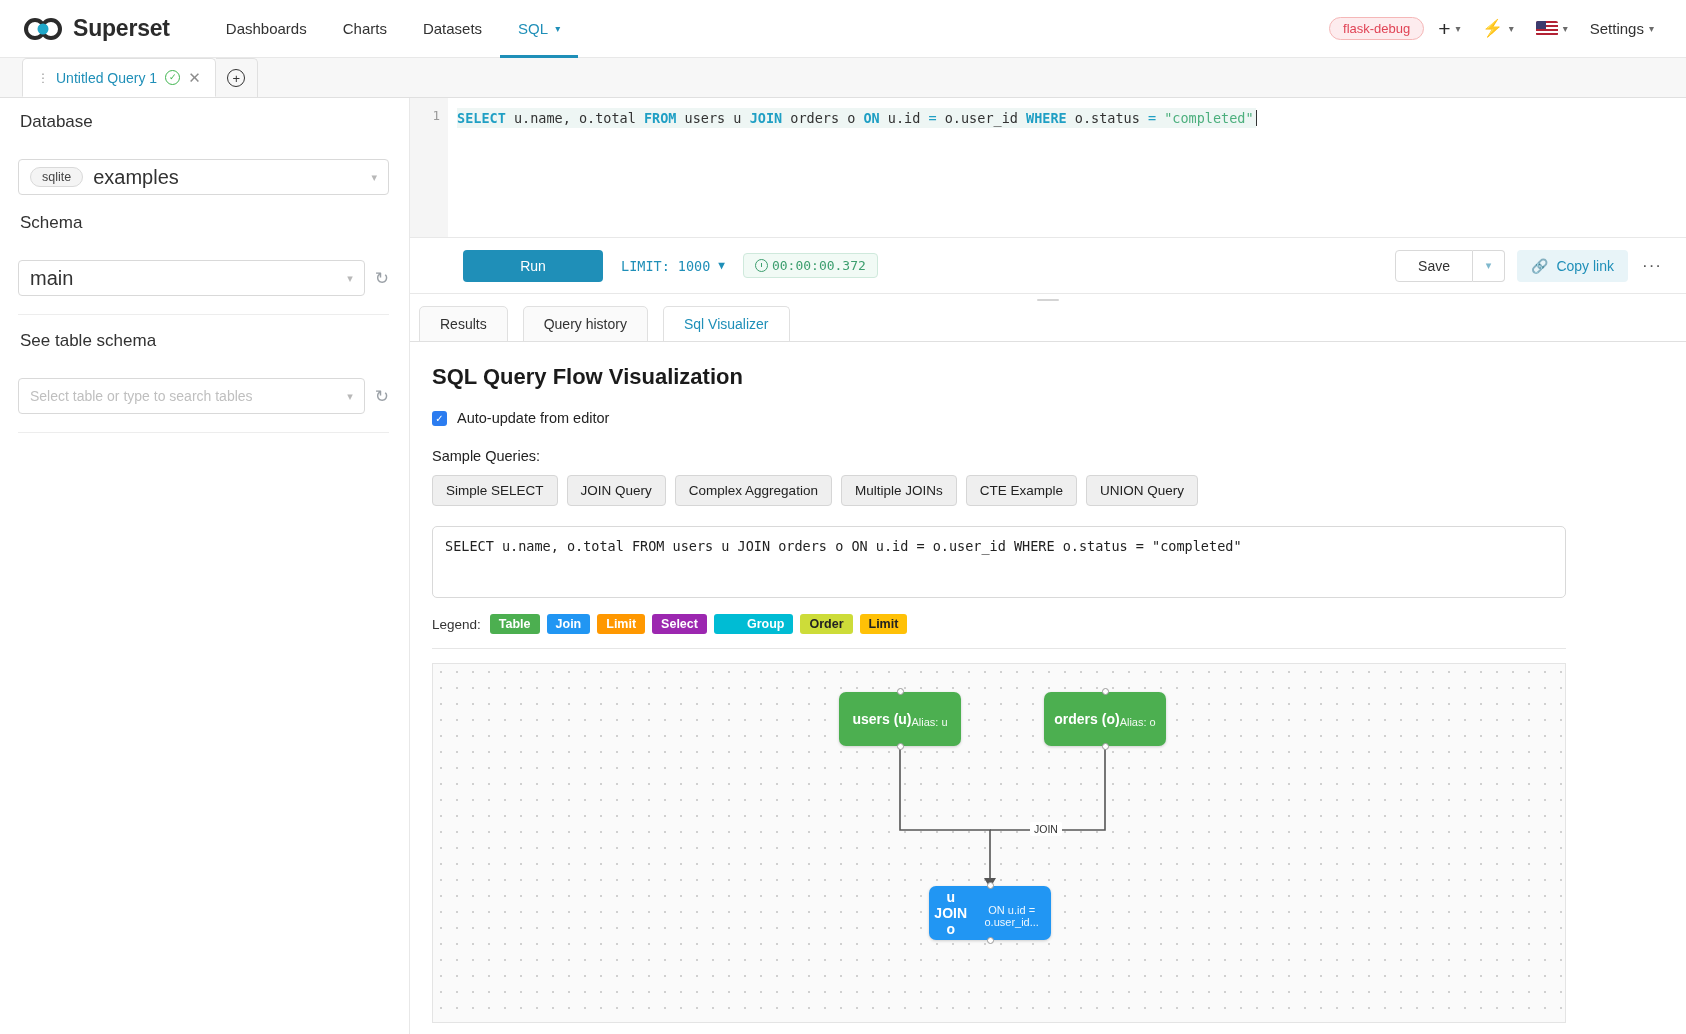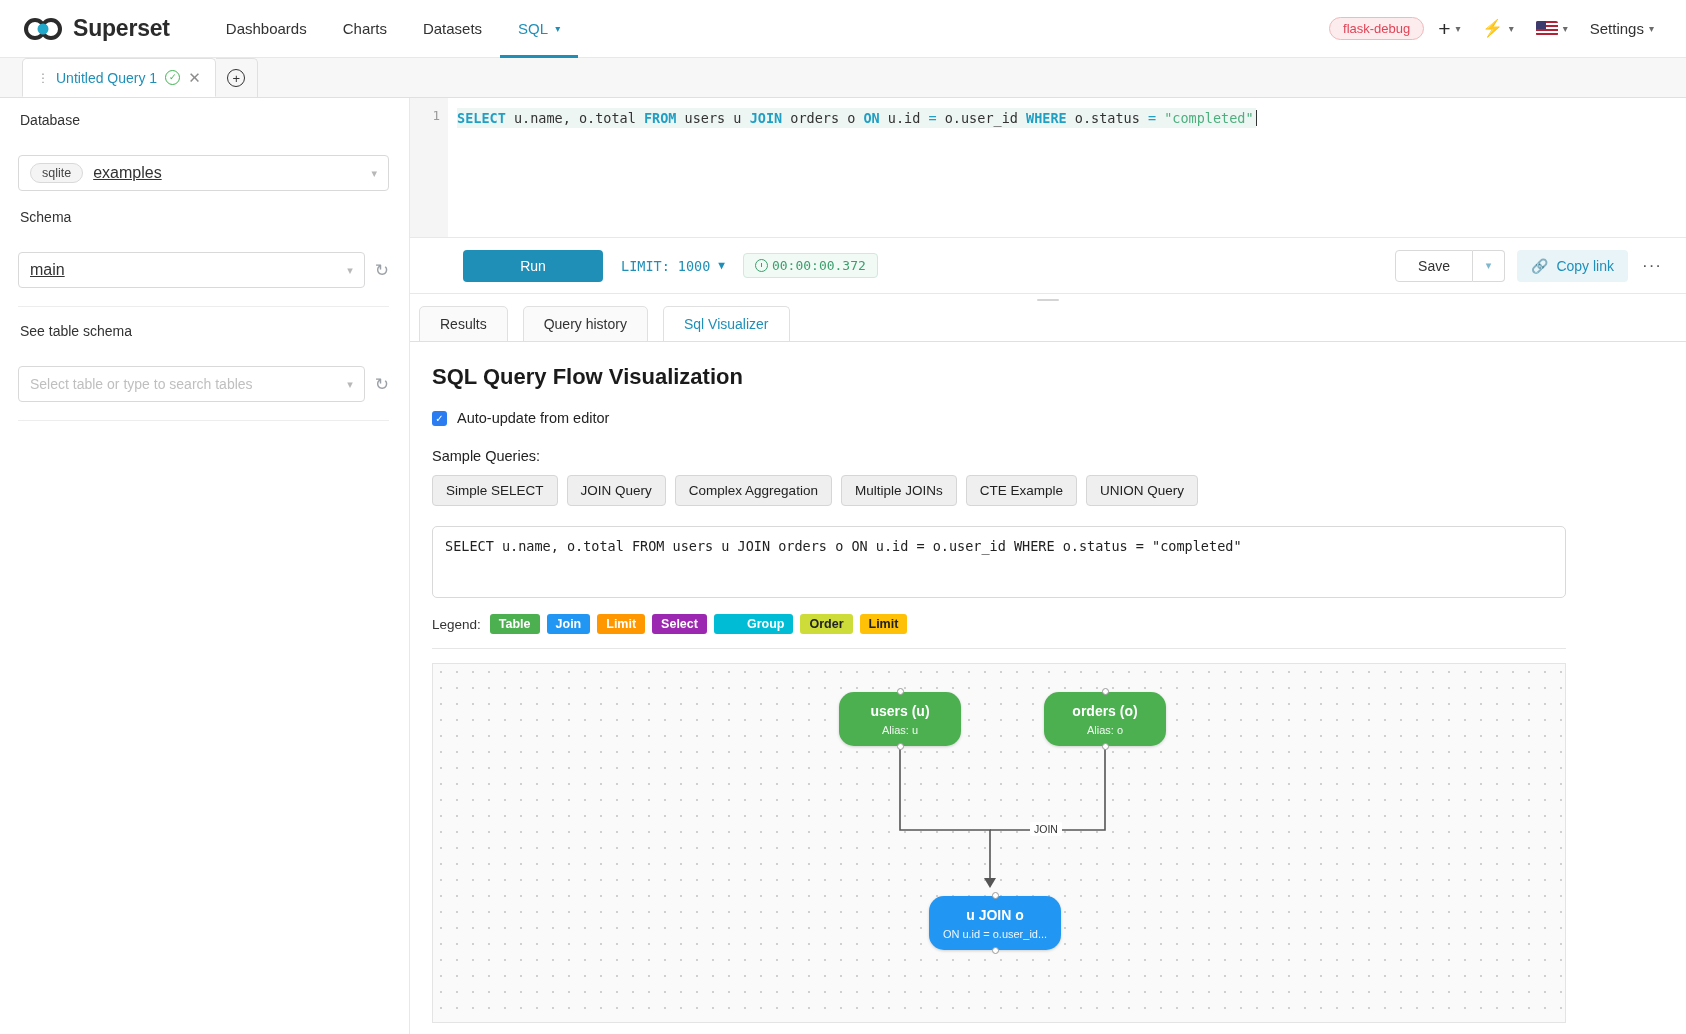--- a/index.html
+++ b/index.html
@@ -71,31 +71,31 @@
   .newtab-circ{
     width:18px;height:18px;border:1.4px solid #333;border-radius:50%;
     display:flex;align-items:center;justify-content:center;font-size:13px;line-height:1;color:#333;
   }
 
   
   .body-wrap{ display:flex; height:calc(1034px - 58px - 40px); }
 
   
   .left-panel{ width:410px; border-right:1px solid #e8e8e8; padding:14px 20px 0 18px; background:#fff; }
-  .field-label{ font-size:14px; color:#323232; margin:0 0 7px 2px; }
+  .field-label{ font-size:17px; color:#323232; margin:0 0 7px 2px; }
   .field-row{ display:flex; align-items:center; gap:10px; margin-bottom:18px;margin-top:27px; }
   .select-box{
     flex:1; height:36px; border:1px solid #d9d9d9; border-radius:4px; background:#fff;
     display:flex; align-items:center; padding:0 11px; gap:10px; cursor:pointer;
   }
   .db-chip{
     border:1px solid #d9d9d9; border-radius:13px; background:#f4f4f4;
     font-size:12.5px; color:#444; padding:2px 11px;
   }
-  .select-val{ font-size:16px; color:#323232;text-decoration:underline; }
+  .select-val{ font-size:20px; color:#323232; }
   .select-placeholder{ font-size:14px; color:#bfbfbf; }
   .select-caret{ margin-left:auto; color:#b8b8b8; font-size:11px; }
   .refresh-icon{ color:#9aa0a6; font-size:17px; cursor:pointer; line-height:1; }
   .divider{ border-top:1px solid #ededed; margin:4px 0 16px; }
 
   
   .right-panel{ flex:1; display:flex; flex-direction:column; min-width:0; }
 
   
   .editor{
@@ -190,22 +190,22 @@
   .hr{ width:1134px; border-top:1px solid #e6e6e6; }
 
   
   .canvas{
     width:1134px; height:360px; margin-top:14px; background:#fafafa;
     border:1px solid #e4e4e4; position:relative; overflow:hidden;
     background-image:radial-gradient(#d0d0d0 1px, transparent 1px);
     background-size:16px 16px;
   }
   .node{
-    position:absolute; border-radius:15px; color:#fff; text-align:center;
-    display:flex; flex-direction:column; align-items:center; justify-content:center;
+    position:absolute; border-radius:7px; color:#fff; text-align:center;
+    display:flex; align-items:center; justify-content:center;
     box-shadow:0 1px 3px rgba(0,0,0,.18); cursor:pointer;
   }
   .node-title{ font-size:14px; font-weight:bold; }
   .node-sub{ font-size:11px; opacity:.92; margin-top:5px; }
   .port{
     position:absolute; width:7px; height:7px; border-radius:50%;
     background:#fff; border:1.2px solid #9a9a9a; left:50%; margin-left:-3.5px;
   }
   .port.top{ top:-4px; } .port.bottom{ bottom:-4px; }
   .edge-label{
@@ -406,21 +406,21 @@
             <span class="port bottom"></span>
           </div>
 
           <div class="node" style="left:611px; top:28px; width:122px; height:54px; background:#4caf50;">
             <span class="port top"></span>
             <span class="node-title">orders (o)</span>
             <span class="node-sub">Alias: o</span>
             <span class="port bottom"></span>
           </div>
 
-          <div class="node" style="left:496px; top:232px; width:132px; height:54px; background:#2196f3;">
+          <div class="node" style="left:496px; top:222px; width:122px; height:54px; background:#2196f3;">
             <span class="port top"></span>
             <span class="node-title">u JOIN o</span>
             <span class="node-sub">ON u.id = o.user_id...</span>
             <span class="port bottom"></span>
           </div>
         </div>
       </div>
     </div>
 
   </div>

